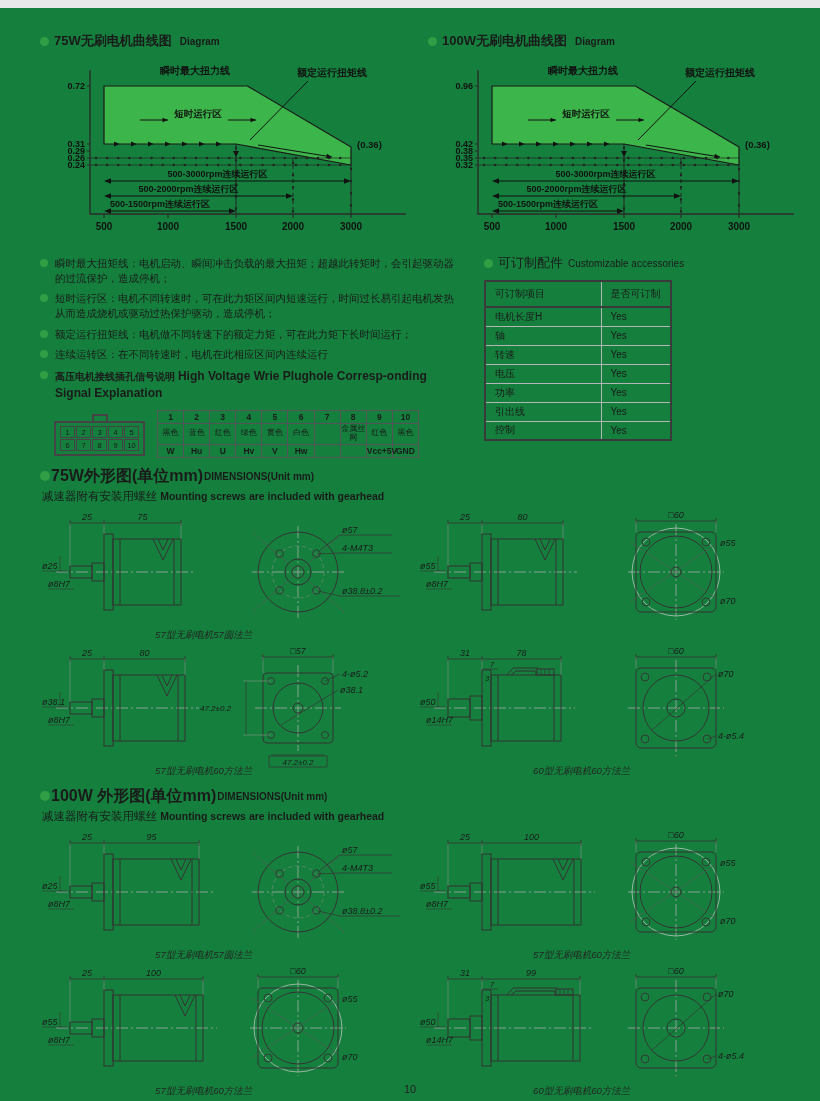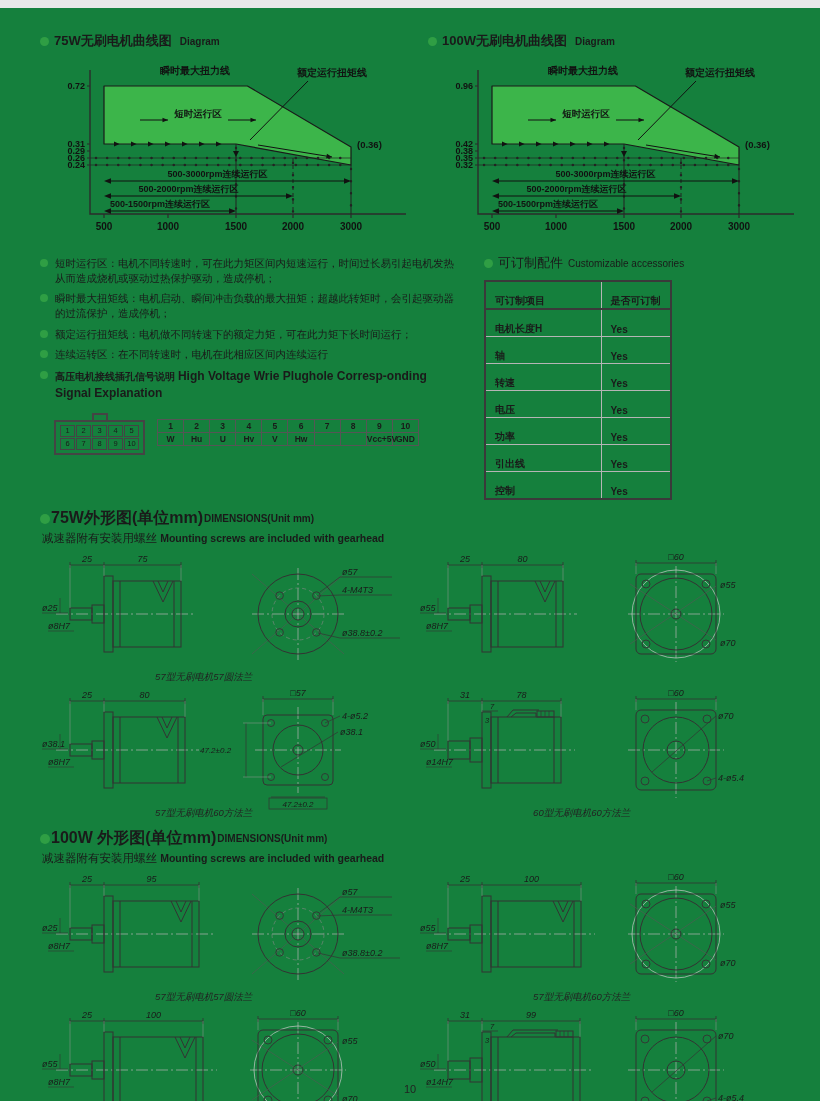--- a/index.html
+++ b/index.html
@@ -36,21 +36,21 @@
   table.wtable{border-collapse:collapse;table-layout:fixed;width:262px;text-align:center;}
   .wtable td{border:1px solid #555;padding:0;font-size:8px;height:13px;}
   .wtable .wt-title{font-weight:bold;font-size:9.5px;height:14px;}
   .wtable .pin{font-weight:bold;font-size:8.5px;}
   .wtable .col{height:21px;line-height:1.1;}
   .wtable .sig{font-weight:bold;font-size:8.5px;}
   .acc-col{margin-left:20px;padding-top:4px;width:215px;}
   .acc-title{display:flex;align-items:center;gap:5px;font-weight:normal;font-size:13px;}
   .acc-title .en{font-size:10px;}
   table.acc-table{border-collapse:collapse;width:188px;margin-top:8px;border:2px solid #3a3a3a;font-size:10px;}
-  .acc-table td{border-bottom:1px solid #b5b5b5;padding:12px 0 0 9px;height:19px;font-weight:bold;}
+  .acc-table td{border-bottom:1px solid #b5b5b5;padding:0 0 0 9px;height:19px;}
   .acc-table tr.hdr td{height:26px;border-bottom:2px solid #3a3a3a;}
   .acc-table td+td{border-left:1px solid #b5b5b5;width:70px;}
   
   .dim-section{margin-top:8px;}
   .dim-head{display:flex;align-items:center;gap:1px;}
   .dim-head .bullet{width:10px;height:10px;}
   .dim-head .zh{font-weight:bold;font-size:16px;}
   .dim-head .en{font-weight:bold;font-size:10px;}
   .dim-sub{font-size:11.5px;margin:2px 0 0 2px;}
   .dim-sub .en{font-weight:bold;font-size:10.5px;}
@@ -208,25 +208,25 @@
           <path d="M64,161 L71,158.2 L71,163.8 Z" fill="#111"></path>
           <path d="M196,161 L189,158.2 L189,163.8 Z" fill="#111"></path>
         </svg>
     </div>
   </div>
 
   <div class="mid-row">
     <div class="notes-col">
       <div class="note">
         <span class="bullet nb"></span>
-        <span>短时运行区：电机不同转速时，可在此力矩区间内短速运行，时间过长易引起电机发热从而造成烧机或驱动过热保护驱动，造成停机；</span>
+        <span>瞬时最大扭矩线：电机启动、瞬间冲击负载的最大扭矩；超越此转矩时，会引起驱动器的过流保护，造成停机；</span>
       </div>
       <div class="note">
         <span class="bullet nb"></span>
-        <span>瞬时最大扭矩线：电机启动、瞬间冲击负载的最大扭矩；超越此转矩时，会引起驱动器的过流保护，造成停机；</span>
+        <span>短时运行区：电机不同转速时，可在此力矩区间内短速运行，时间过长易引起电机发热从而造成烧机或驱动过热保护驱动，造成停机；</span>
       </div>
       <div class="note">
         <span class="bullet nb"></span>
         <span>额定运行扭矩线：电机做不同转速下的额定力矩，可在此力矩下长时间运行；</span>
       </div>
       <div class="note">
         <span class="bullet nb"></span>
         <span>连续运转区：在不同转速时，电机在此相应区间内连续运行</span>
       </div>
       <div class="note signal">
@@ -258,20 +258,32 @@
             <td class="pin">1</td>
             <td class="pin">2</td>
             <td class="pin">3</td>
             <td class="pin">4</td>
             <td class="pin">5</td>
             <td class="pin">6</td>
             <td class="pin">7</td>
             <td class="pin">8</td>
             <td class="pin">9</td>
             <td class="pin">10</td>
+          </tr>
+          <tr>
+            <td class="col">黑色</td>
+            <td class="col">蓝色</td>
+            <td class="col">红色</td>
+            <td class="col">绿色</td>
+            <td class="col">黄色</td>
+            <td class="col">白色</td>
+            <td class="col"></td>
+            <td class="col">金属丝网</td>
+            <td class="col">红色</td>
+            <td class="col">黑色</td>
           </tr>
           <tr>
             <td class="sig">W</td>
             <td class="sig">Hu</td>
             <td class="sig">U</td>
             <td class="sig">Hv</td>
             <td class="sig">V</td>
             <td class="sig">Hw</td>
             <td class="sig"></td>
             <td class="sig"></td>

